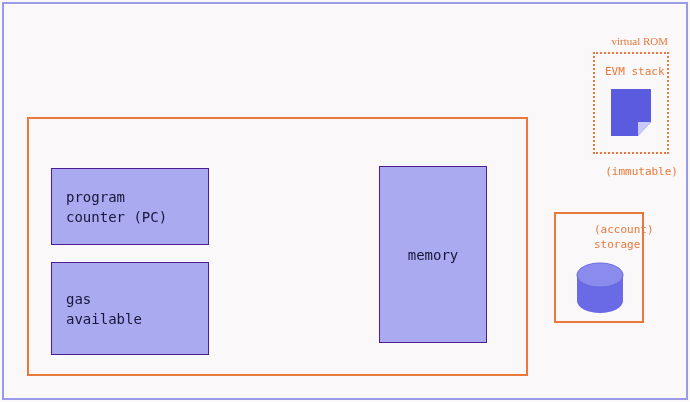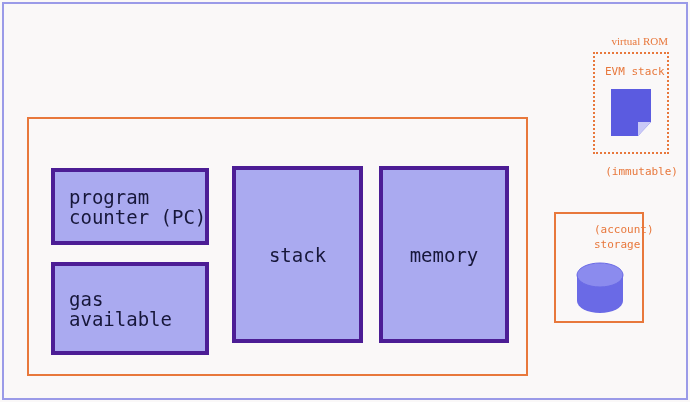--- a/index.html
+++ b/index.html
@@ -57,23 +57,23 @@
   #machine-state-title {
     left: 49px;
     top: 133px;
   }
 
   
   .pbox {
     position: absolute;
     box-sizing: border-box;
     background: #aaaaf0;
-    border: 4px solid #4c1d95;
+    border: 1px solid #4c1d95;
     color: #17173a;
-    font-size: 19px;
+    font-size: 14px;
     line-height: 20px;
     white-space: pre;
   }
   .pbox .pbox-label {
     display: block;
     white-space: pre;
   }
   .pbox.left-align {
     padding: 0;
   }
@@ -86,21 +86,21 @@
   .pbox.center-align {
     display: flex;
     align-items: center;
     justify-content: center;
     text-align: center;
   }
 
   #box-pc    { left: 51px;  top: 168px; width: 158px; height: 77px; }
   #box-gas   { left: 51px;  top: 262px; width: 158px; height: 93px; }
   #box-stack { left: 232px; top: 166px; width: 131px; height: 177px; }
-  #box-mem   { left: 379px; top: 166px; width: 130px; height: 177px; }
+  #box-mem   { left: 379px; top: 166px; width: 108px; height: 177px; }
 
   
   #virtual-rom-title {
     right: 22px;
     top: 34px;
     text-align: center;
     font-family: Liberation Serif, serif;
   }
   .rom-dashed {
     position: absolute;
@@ -171,23 +171,20 @@
   <div class="pbox left-align" id="box-pc">
     <span class="pbox-label">program
 counter (PC)</span>
   </div>
 
   <div class="pbox left-align" id="box-gas">
     <span class="pbox-label">gas
 available</span>
   </div>
 
-  <div class="pbox center-align" id="box-stack">
-    <span class="pbox-label">stack</span>
-  </div>
 
   <div class="pbox center-align" id="box-mem">
     <span class="pbox-label">memory</span>
   </div>
 
   <div class="label-orange" id="virtual-rom-title">virtual ROM</div>
 
   <div class="rom-dashed"></div>
 
   <div class="label-orange" id="evm-code-title">EVM stack</div>

